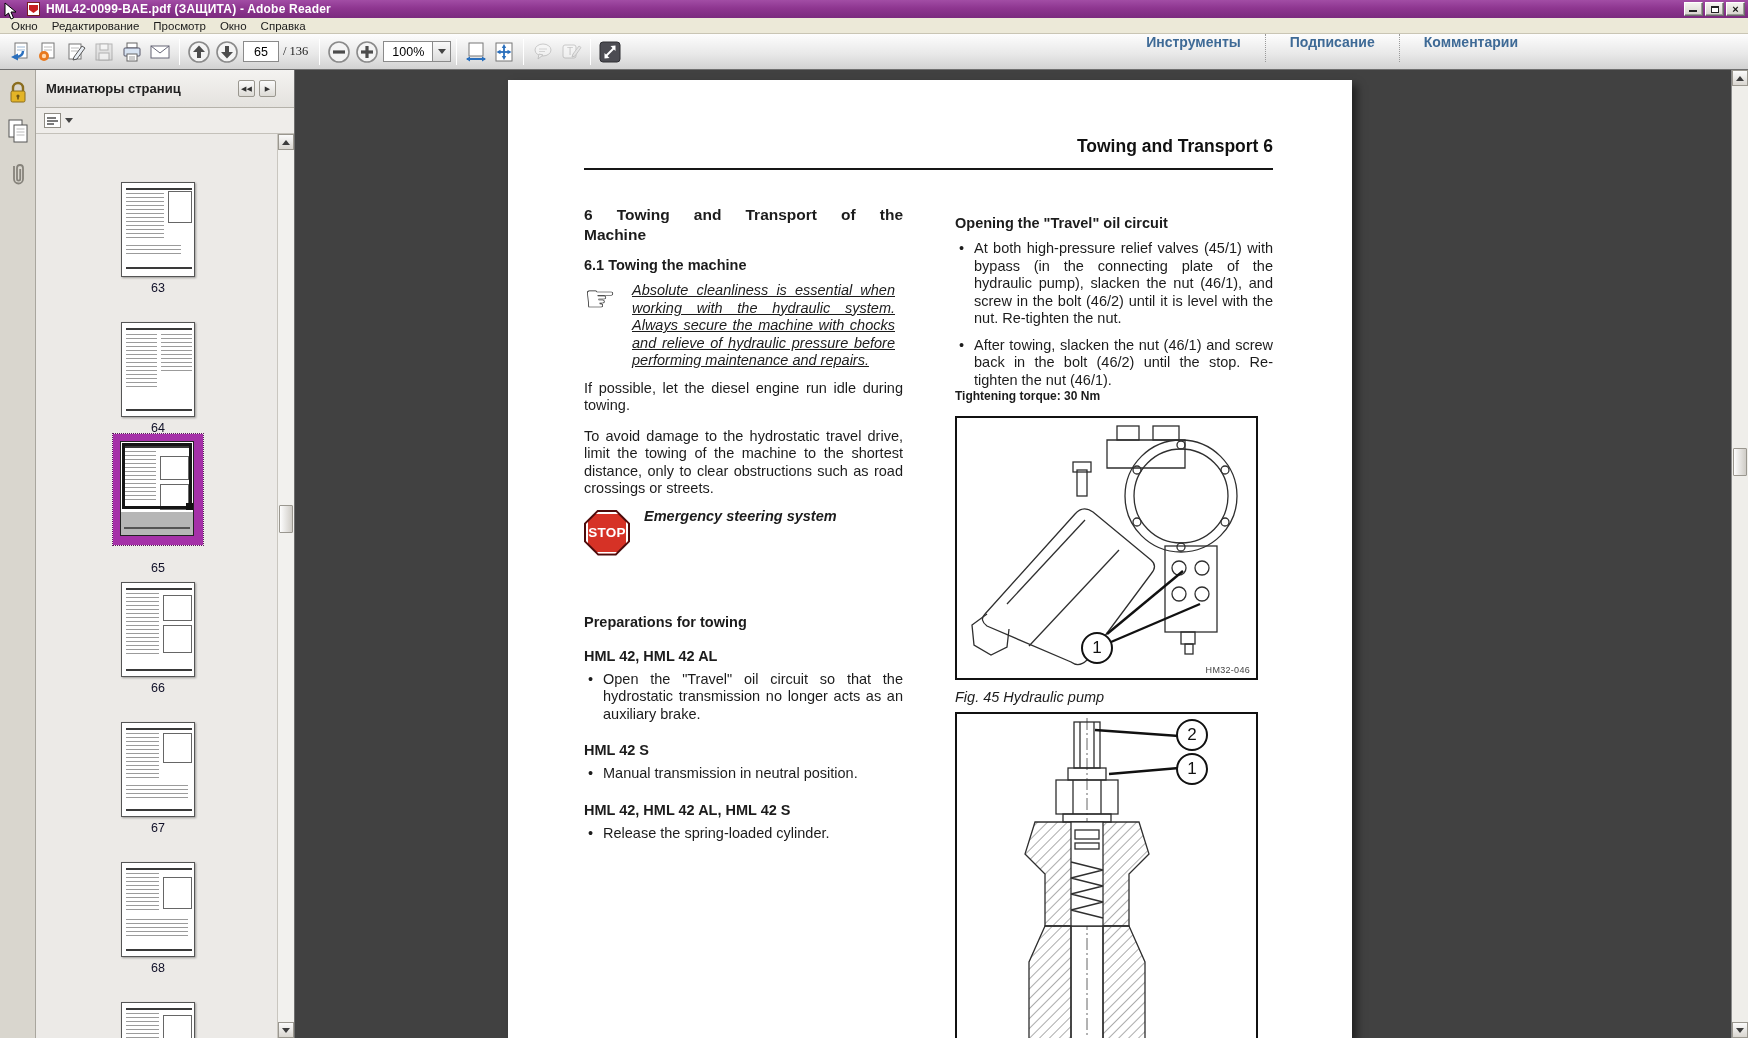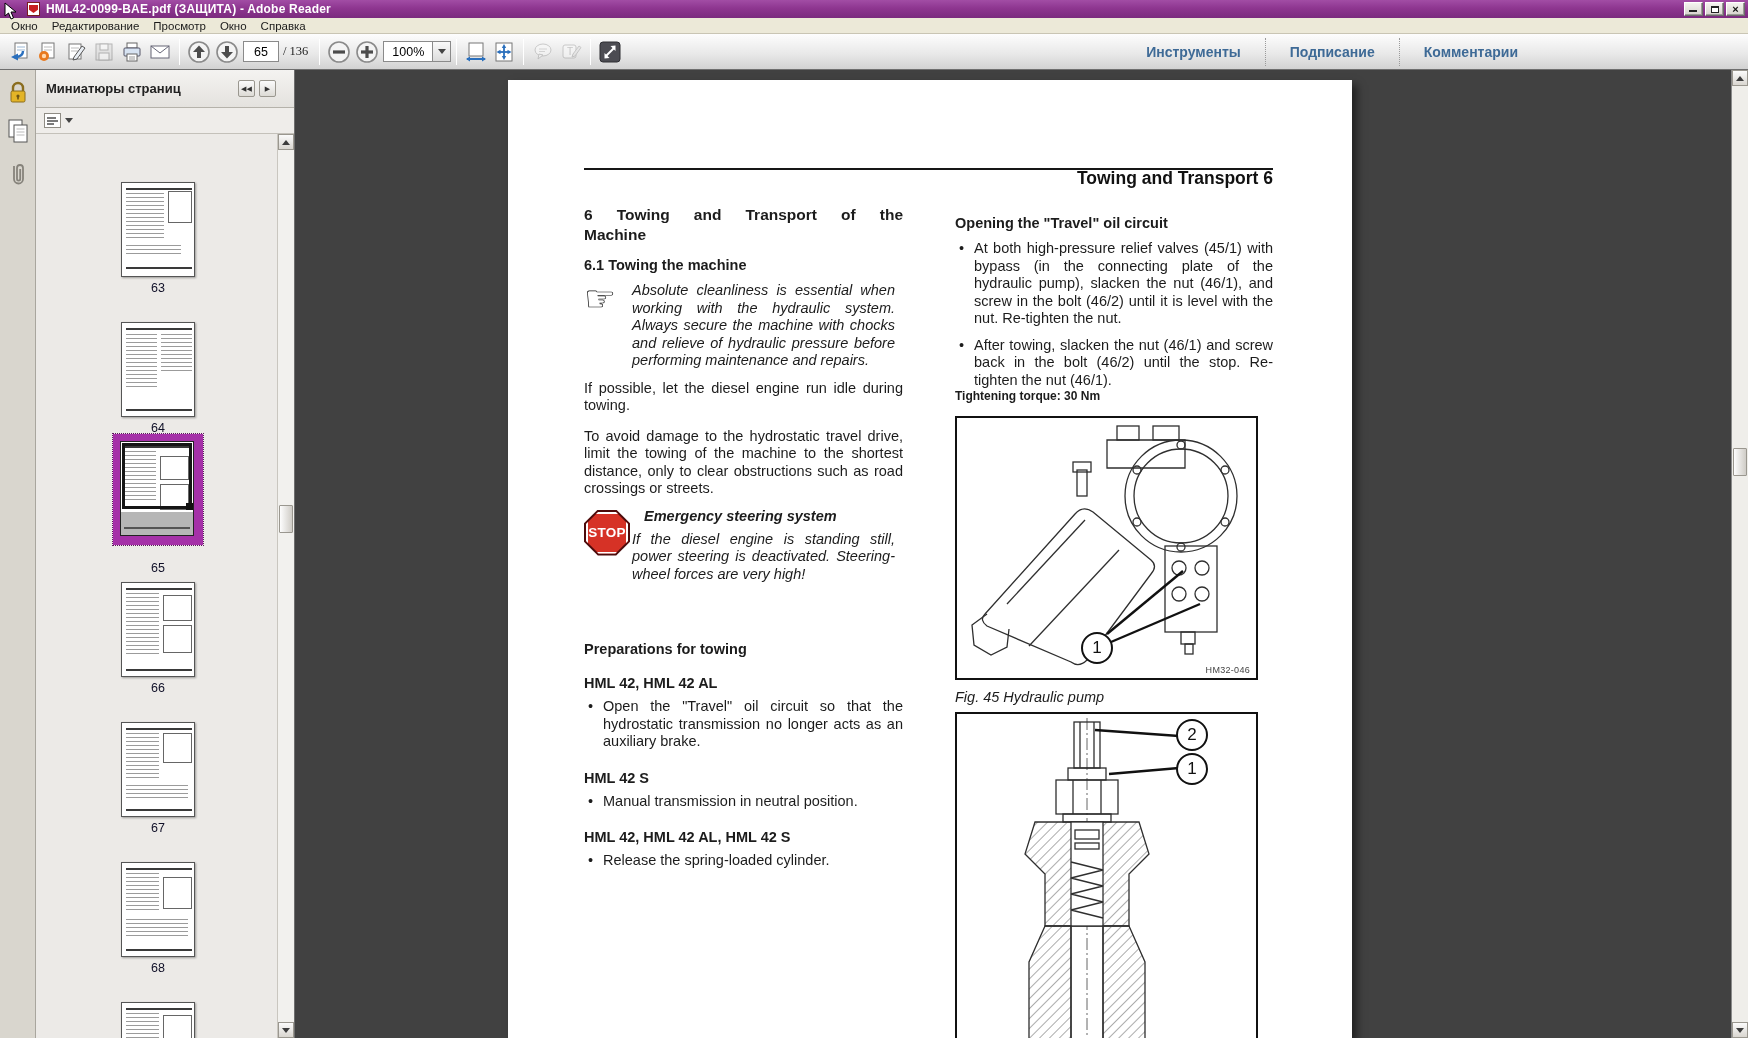--- a/index.html
+++ b/index.html
@@ -30,21 +30,21 @@
     border-bottom:1px solid #6e6e6e; display:flex; align-items:center; }
   .tbtn { width:28px; height:28px; display:flex; align-items:center; justify-content:center; border-radius:3px; }
   .tsep { width:1px; height:26px; background:#a8a8a8; border-right:1px solid #fff; margin:0 5px; }
   .dis { opacity:.38; filter:grayscale(1); }
   .pagebox { width:36px; height:21px; background:#fff; border:1px solid #8a8a8a; font-size:12.5px; text-align:center; font-family:"Liberation Sans",sans-serif; margin:0 4px 0 2px; }
   .pagetotal { font-size:12.5px; color:#222; margin-right:6px;font-family:Liberation Serif, serif; }
   .zoombox { display:flex; align-items:center; margin-left:2px; }
   .zoomval { width:50px; height:21px; background:#fff; border:1px solid #8a8a8a; font-size:12.5px; display:flex; align-items:center; justify-content:center; }
   .zoomdrop { width:18px; height:21px; border:1px solid #8a8a8a; border-left:none; background:linear-gradient(#fafafa,#dcdcdc); display:flex; align-items:center; justify-content:center; }
   .caret { width:0; height:0; border-left:4px solid transparent; border-right:4px solid transparent; border-top:5px solid #444; }
-  .tb-links { position:absolute; right:206px; top:0; height:36px; display:flex; align-items:center; }
+  .tb-links { position:absolute; right:206px; top:0; height:36px; display:flex; }
   .tblink { font-size:14px; font-weight:bold; color:#3e6a96; padding:0 24px; white-space:nowrap; }
   .tbdots { width:1px; height:28px; border-left:1px dotted #9a9a9a; }
 
   
   .content { position:absolute; left:0; top:70px; width:1748px; height:968px; }
 
   
   .rail { position:absolute; left:0; top:0; width:36px; height:100%; background:#d9d6ce; border-right:1px solid #a9a69e; }
   .railbtn { position:absolute; left:4px; width:28px; height:30px; display:flex; align-items:center; justify-content:center; border-radius:3px; }
 
@@ -77,31 +77,31 @@
   .sbar-thumb { position:absolute; left:1px; width:14px; background:linear-gradient(90deg,#fdfdfd,#cfccc6); border:1px solid #9a978f; border-radius:1px; }
   .tri-up { width:0; height:0; border-left:4px solid transparent; border-right:4px solid transparent; border-bottom:5px solid #3c3c3c; }
   .tri-dn { width:0; height:0; border-left:4px solid transparent; border-right:4px solid transparent; border-top:5px solid #3c3c3c; }
 
   
   .docarea { position:absolute; left:296px; top:0; right:17px; height:100%; background:#414141; overflow:hidden; }
   .mainscroll { position:absolute; right:0; top:0; width:17px; height:100%; background:#efeeea; border-left:1px solid #8a8a8a; }
 
   
   .page { position:absolute; left:212px; top:10px; width:844px; height:958px; background:#fff; box-shadow:5px 5px 8px rgba(0,0,0,.5); overflow:hidden; }
-  .pg-header { position:absolute; top:56px; right:79px; font-size:17.5px; font-weight:bold; color:#111;margin-top:32px; }
+  .pg-header { position:absolute; top:56px; right:79px; font-size:17.5px; font-weight:bold; color:#111; }
   .pg-rule { position:absolute; left:76px; top:88px; width:689px; height:2px; background:#161616; }
 
   .colL { position:absolute; left:76px; top:125px; width:319px; color:#1c1c1c; }
   .colR { position:absolute; left:447px; top:135px; width:318px; color:#1c1c1c; }
   .doc-h1 { font-size:15.5px; font-weight:bold; line-height:20px; text-align:justify; text-align-last:left; word-spacing:6px; }
   .doc-h2 { font-size:14.5px; font-weight:bold; margin-top:12px; }
   .doc-p { font-size:14.5px; line-height:17.5px; text-align:justify; text-align-last:left; }
   .noterow { display:flex; margin-top:9px; }
   .hand { width:48px; font-size:36px; line-height:34px; color:#111; flex:none; }
-  .note-text { font-style:italic; width:263px; }
+  .note-text { font-style:italic; width:263px;text-decoration:underline; }
   .p1 { margin-top:13px; } .p2 { margin-top:10px; }
   .warnrow { display:flex; margin-top:10px; }
   .stopwrap { width:48px; flex:none; padding-top:2px; }
   .stop-o { width:46px; height:46px; background:#4d0b0b; clip-path:polygon(30% 0,70% 0,100% 30%,100% 70%,70% 100%,30% 100%,0 70%,0 30%); display:flex; align-items:center; justify-content:center; }
   .stop-i { width:42px; height:42px; background:#d63226; clip-path:polygon(30% 0,70% 0,100% 30%,100% 70%,70% 100%,30% 100%,0 70%,0 30%); display:flex; align-items:center; justify-content:center; color:#fff; font-weight:bold; font-size:13.5px; letter-spacing:.3px; border:2px solid #fff; }
   .warn-title { font-size:14.5px; font-weight:bold; font-style:italic;margin-left:12px; }
   .warn-text { margin-top:7px; font-style:italic; }
   .hml-h { font-size:14.5px; font-weight:bold; }
   .mt-prep { margin-top:58px; }
   .mt18 { margin-top:18px; } .mt19 { margin-top:19px; }
@@ -430,21 +430,20 @@
           <div class="doc-p p2">If possible, let the diesel engine run idle during towing.</div>
           <div class="doc-p p1">To avoid damage to the hydrostatic travel drive, limit the towing of the machine to the shortest distance, only to clear obstructions such as road crossings or streets.</div>
           <div class="warnrow">
             <span class="stopwrap">
               <span class="stop-o">
                   <span class="stop-i">STOP</span>
                 </span>
             </span>
             <span style="width:263px">
               <span class="warn-title" style="display:block">Emergency steering system</span>
-              <span class="doc-p warn-text" style="display:block">If the diesel engine is standing still, power steering is deactivated. Steering-wheel forces are very high!</span>
             </span>
           </div>
           <div class="hml-h mt-prep">Preparations for towing</div>
           <div class="hml-h mt18">HML 42, HML 42 AL</div>
           <div class="doc-p bullet">Open the "Travel" oil circuit so that the hydrostatic transmission no longer acts as an auxiliary brake.</div>
           <div class="hml-h mt19">HML 42 S</div>
           <div class="doc-p bullet">Manual transmission in neutral position.</div>
           <div class="hml-h mt19">HML 42, HML 42 AL, HML 42 S</div>
           <div class="doc-p bullet">Release the spring-loaded cylinder.</div>
         </div>

